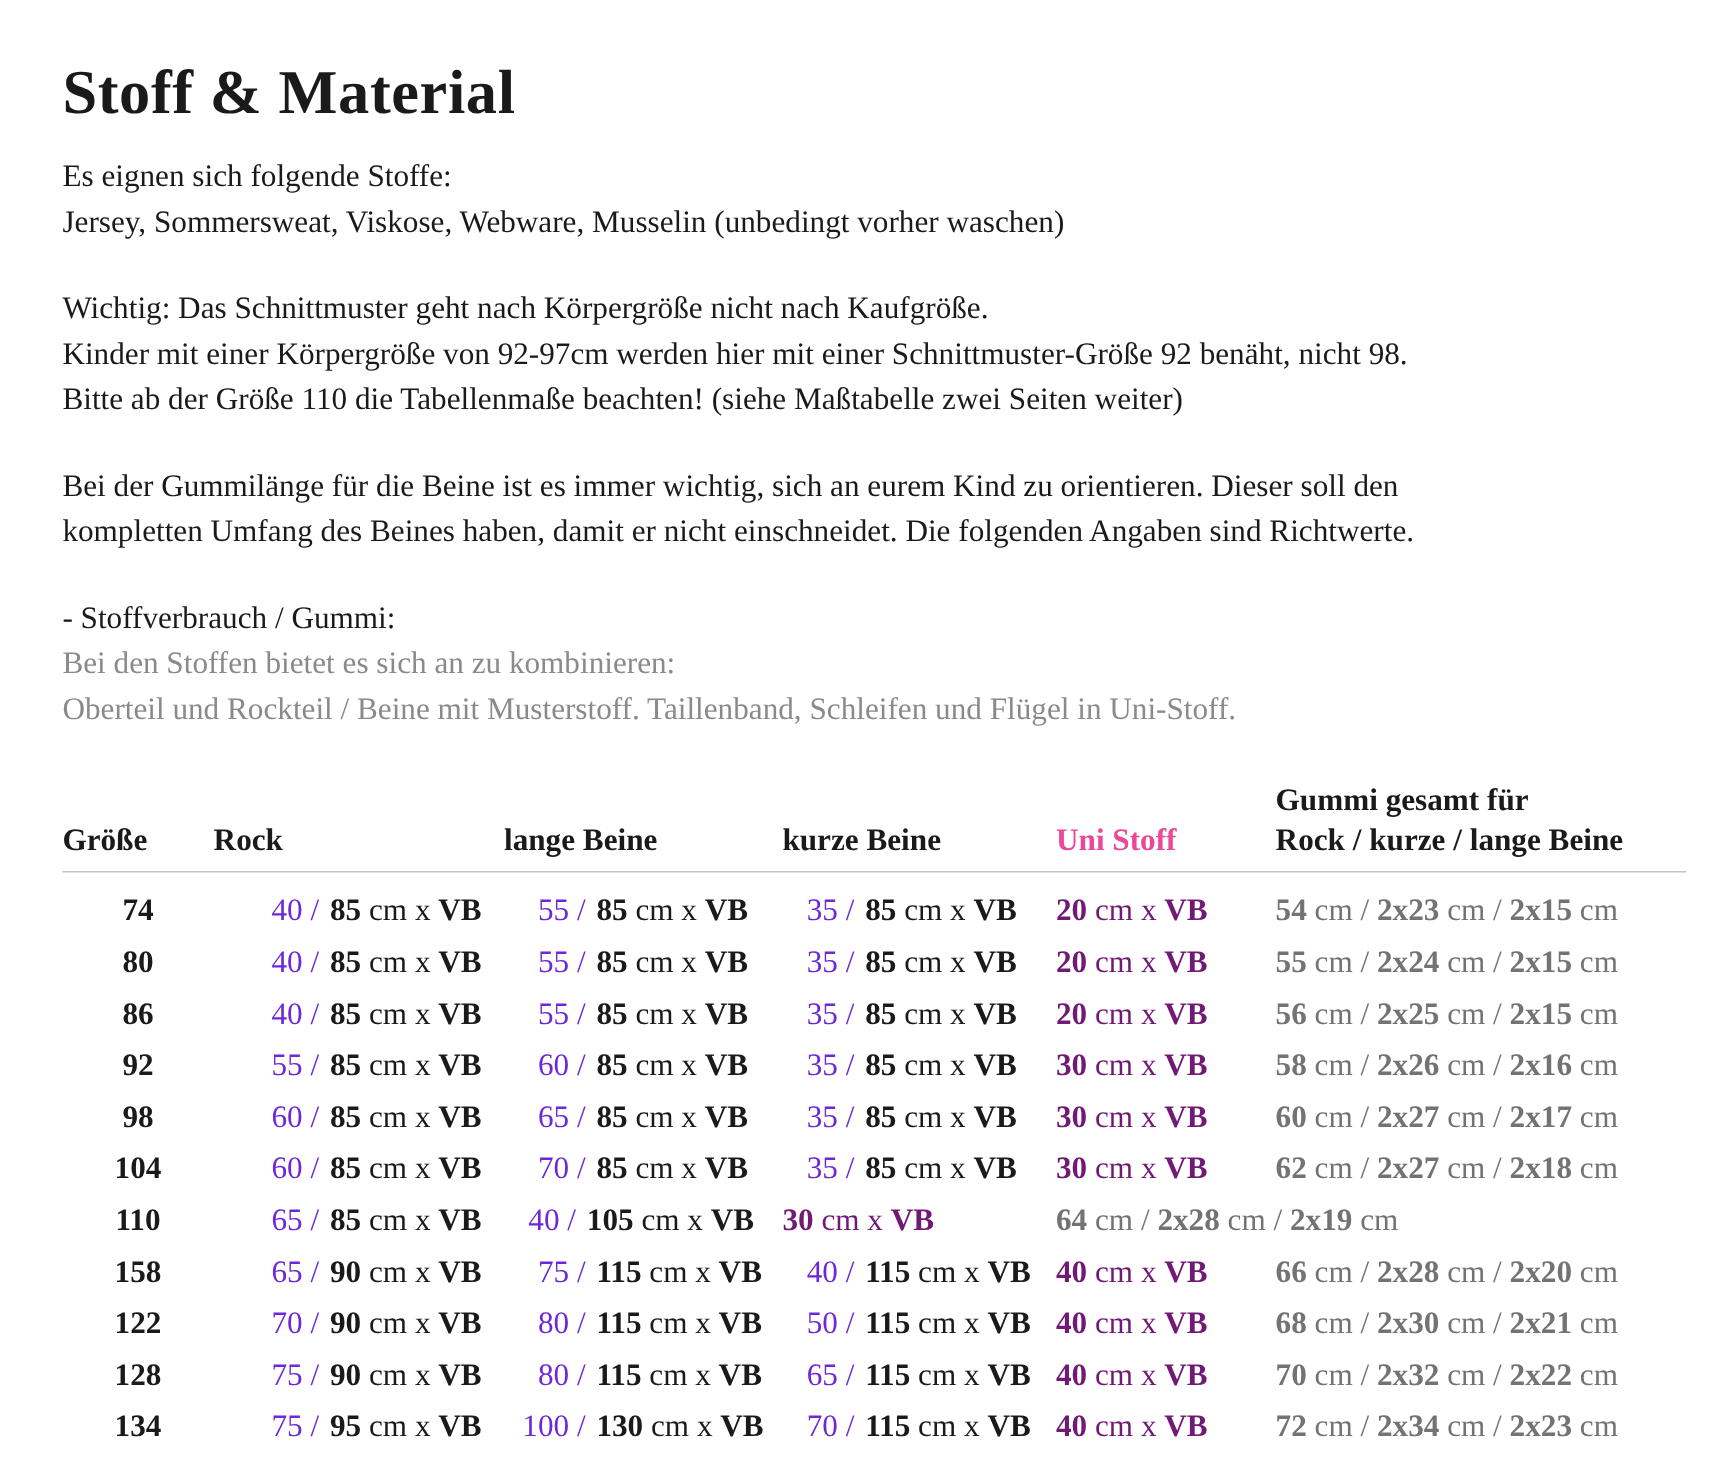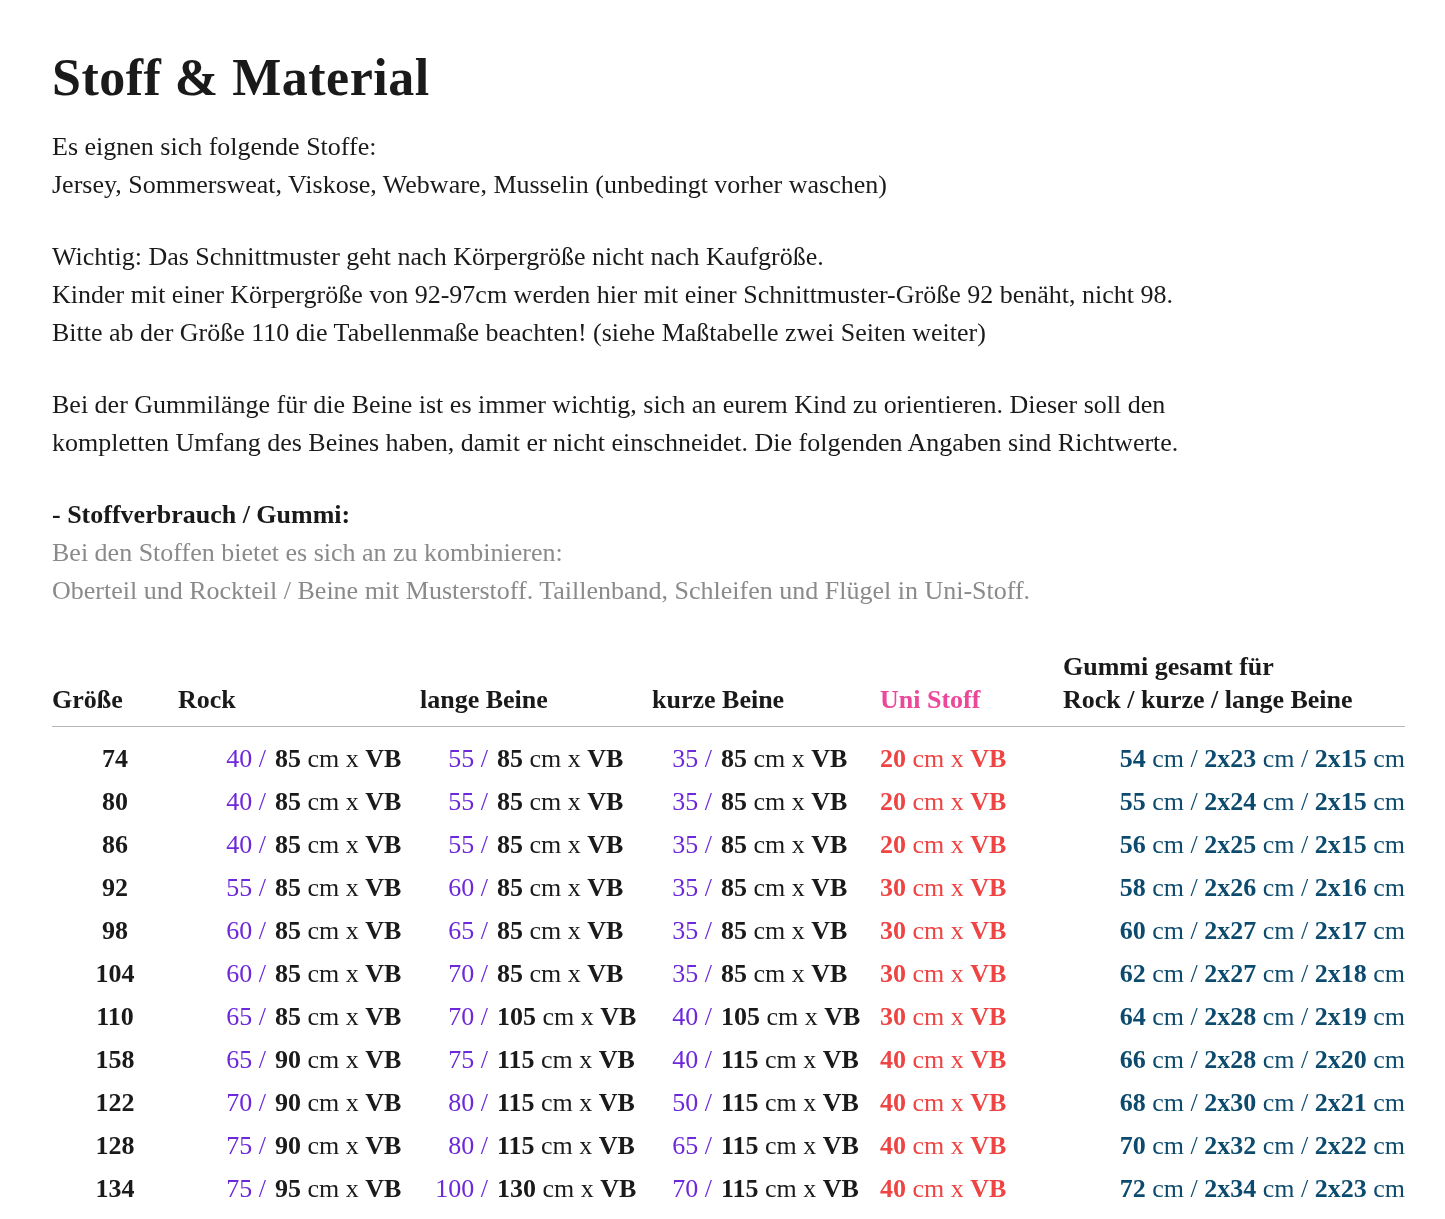--- a/index.html
+++ b/index.html
@@ -22,21 +22,21 @@
     font-size: 52px;
     line-height: 1.05;
     margin: 0 0 22px 0;
     font-weight: 700;
     letter-spacing: 0.5px;
   }
   .para { line-height: 38px; }
   .para div { white-space: nowrap; }
   .mt-block { margin-top: 34px; }
   .gray { color: #8a8a8a; }
-  .bold-line { font-weight: 700; }
+  .bold-line { font-weight: 400; }
 
   
   .t-wrap { margin-top: 40px; }
   .t-grid {
     display: grid;
     grid-template-columns: 126px 242px 232px 228px 183px 1fr;
     align-items: end;
   }
   .thead {
     font-weight: 700;
@@ -57,22 +57,22 @@
     display: inline-block;
     text-align: right;
     color: #6d28d9;
     font-weight: 400;
   }
   .n-rock { width: 88px; }
   .n-long { width: 68px; }
   .n-short { width: 60px; }
   .bval { margin-left: 9px; }
   .bval b, .uni-cell b, .gummi-cell b { font-weight: 700; }
-  .uni-cell { color: #ef4444; }
-  .gummi-cell { color: #0c4a6e; text-align: right; }
+  .uni-cell { color: #701a75; }
+  .gummi-cell { color: #737373; }
 </style>
 </head>
 <body>
 
 <div class="page">
 
   <h1 class="title">Stoff &amp; Material</h1>
 
   <div class="para">
     <div>Es eignen sich folgende Stoffe:</div>
@@ -153,21 +153,20 @@
           <div class="size-cell">104</div>
           <div class="rock-cell"><span class="gnum n-rock">60 /</span><span class="bval"><b>85</b> cm x <b>VB</b></span></div>
           <div class="long-cell"><span class="gnum n-long">70 /</span><span class="bval"><b>85</b> cm x <b>VB</b></span></div>
           <div class="short-cell"><span class="gnum n-short">35 /</span><span class="bval"><b>85</b> cm x <b>VB</b></span></div>
           <div class="uni-cell"><b>30</b> cm x <b>VB</b></div>
           <div class="gummi-cell"><b>62</b> cm / <b>2x27</b> cm / <b>2x18</b> cm</div>
         </div>
         <div class="trow">
           <div class="size-cell">110</div>
           <div class="rock-cell"><span class="gnum n-rock">65 /</span><span class="bval"><b>85</b> cm x <b>VB</b></span></div>
-          <div class="long-cell"><span class="gnum n-long">70 /</span><span class="bval"><b>105</b> cm x <b>VB</b></span></div>
           <div class="short-cell"><span class="gnum n-short">40 /</span><span class="bval"><b>105</b> cm x <b>VB</b></span></div>
           <div class="uni-cell"><b>30</b> cm x <b>VB</b></div>
           <div class="gummi-cell"><b>64</b> cm / <b>2x28</b> cm / <b>2x19</b> cm</div>
         </div>
         <div class="trow">
           <div class="size-cell">158</div>
           <div class="rock-cell"><span class="gnum n-rock">65 /</span><span class="bval"><b>90</b> cm x <b>VB</b></span></div>
           <div class="long-cell"><span class="gnum n-long">75 /</span><span class="bval"><b>115</b> cm x <b>VB</b></span></div>
           <div class="short-cell"><span class="gnum n-short">40 /</span><span class="bval"><b>115</b> cm x <b>VB</b></span></div>
           <div class="uni-cell"><b>40</b> cm x <b>VB</b></div>

